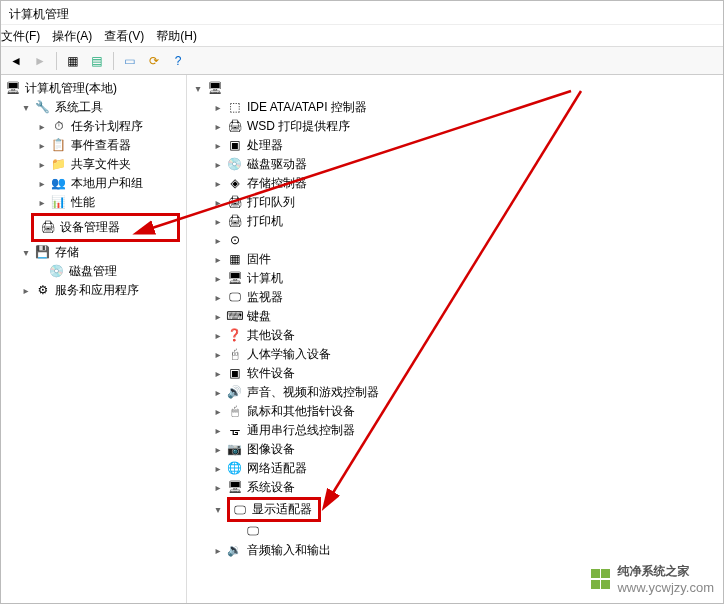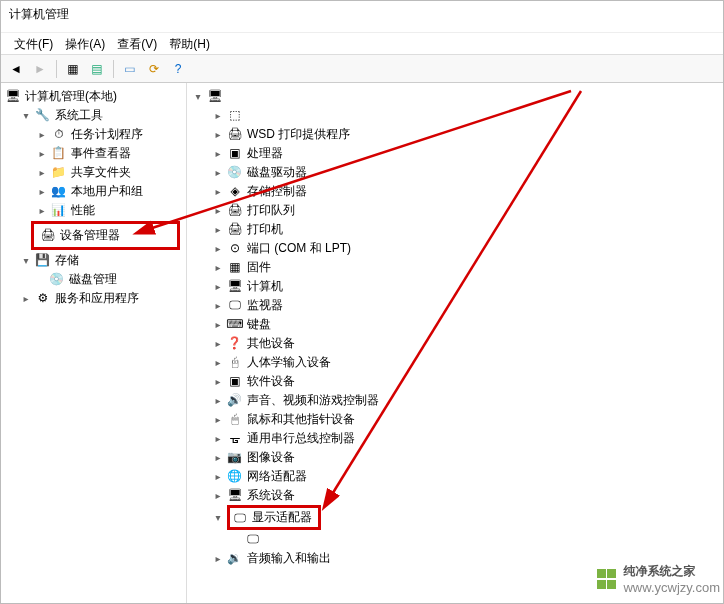--- a/index.html
+++ b/index.html
@@ -1,18 +1,18 @@
 <!DOCTYPE html>
 <html><head>
 <meta charset="utf-8">
 <style>
 * { box-sizing: border-box; margin: 0; padding: 0; font-family: "Microsoft YaHei", "SimSun", sans-serif; font-size: 12px; }
 body { background: #fff; width: 724px; height: 604px; overflow: hidden; position: relative; border: 1px solid #bbb; }
-.title-bar { height: 32px; line-height: 26px; padding-left: 8px; background: #fff; border-bottom: 1px solid #eee; }
-.menu-bar { height: 22px; line-height: 22px; padding-left: 13px; border-bottom: 1px solid #ddd; display: flex; gap: 12px; }
+.title-bar { height: 24px; line-height: 26px; padding-left: 8px; background: #fff; border-bottom: 1px solid #eee; }
+.menu-bar { height: 22px; line-height: 22px; padding-left: 0; border-bottom: 1px solid #ddd; display: flex; gap: 12px; }
 .menu-bar span { cursor: default; }
 .toolbar { height: 28px; display: flex; align-items: center; padding-left: 4px; border-bottom: 1px solid #ccc; gap: 2px; background: #f8f8f8; }
 .toolbar .btn { width: 22px; height: 22px; display: flex; align-items: center; justify-content: center; border: 1px solid transparent; }
 .toolbar .sep { width: 1px; height: 18px; background: #ccc; margin: 0 3px; }
 .main { display: flex; height: calc(604px - 26px - 22px - 28px); }
 .left-pane { width: 186px; border-right: 1px solid #ddd; overflow: auto; padding-top: 4px; }
 .right-pane { flex: 1; overflow: auto; padding-top: 4px; position: relative; }
 .tree-item { display: flex; align-items: center; height: 19px; line-height: 19px; cursor: default; white-space: nowrap; padding-right: 4px; }
 .expander { width: 14px; height: 14px; display: inline-flex; align-items: center; justify-content: center; margin-right: 2px; color: #666; font-size: 10px; }
 .icon { width: 16px; height: 16px; display: inline-flex; align-items: center; justify-content: center; margin-right: 4px; flex-shrink: 0; }
@@ -20,21 +20,21 @@
 .highlight-box { border: 3px solid #d40000; }
 .highlight-box-1 { border: 3px solid #d40000; padding: 2px 0; }
 .pad0 { padding-left: 4px; }
 .pad1 { padding-left: 18px; }
 .pad2 { padding-left: 34px; }
 .pad3 { padding-left: 48px; }
 .rpad0 { padding-left: 4px; }
 .rpad1 { padding-left: 24px; }
 .rpad2 { padding-left: 44px; }
 svg.arrow { position: absolute; pointer-events: none; }
-.watermark { position: absolute; right: 3px; bottom: 8px; display: flex; align-items: center; gap: 6px; color: #555; font-size: 13px; }
+.watermark { position: absolute; right: 9px; bottom: 8px; display: flex; align-items: center; gap: 6px; color: #555; font-size: 13px; }
 .watermark .wm-logo { display: flex; flex-wrap: wrap; width: 20px; height: 20px; gap: 1px; }
 .watermark .wm-logo div { width: 9px; height: 9px; }
 .url { color: #888; font-size: 13px; }
 </style>
 </head>
 <body>
 
 <div class="title-bar">
   <span>计算机管理</span>
 </div>
@@ -132,20 +132,21 @@
   </div>
 
   <div class="right-pane">
     <div class="tree-item rpad0">
       <span class="expander">▾</span>
       <span class="icon">🖥</span>
     </div>
     <div class="tree-item rpad1">
         <span class="expander">▸</span>
         <span class="icon">⬚</span>
+        <span class="label">IDE ATA/ATAPI 控制器</span>
       </div>
     <div class="tree-item rpad1">
         <span class="expander">▸</span>
         <span class="icon">🖨</span>
         <span class="label">WSD 打印提供程序</span>
       </div>
     <div class="tree-item rpad1">
         <span class="expander">▸</span>
         <span class="icon">▣</span>
         <span class="label">处理器</span>
@@ -166,21 +167,20 @@
         <span class="label">打印队列</span>
       </div>
     <div class="tree-item rpad1">
         <span class="expander">▸</span>
         <span class="icon">🖨</span>
         <span class="label">打印机</span>
       </div>
     <div class="tree-item rpad1">
         <span class="expander">▸</span>
         <span class="icon">⊙</span>
-        <span class="label">端口 (COM 和 LPT)</span>
       </div>
     <div class="tree-item rpad1">
         <span class="expander">▸</span>
         <span class="icon">▦</span>
         <span class="label">固件</span>
       </div>
     <div class="tree-item rpad1">
         <span class="expander">▸</span>
         <span class="icon">🖥</span>
         <span class="label">计算机</span>

